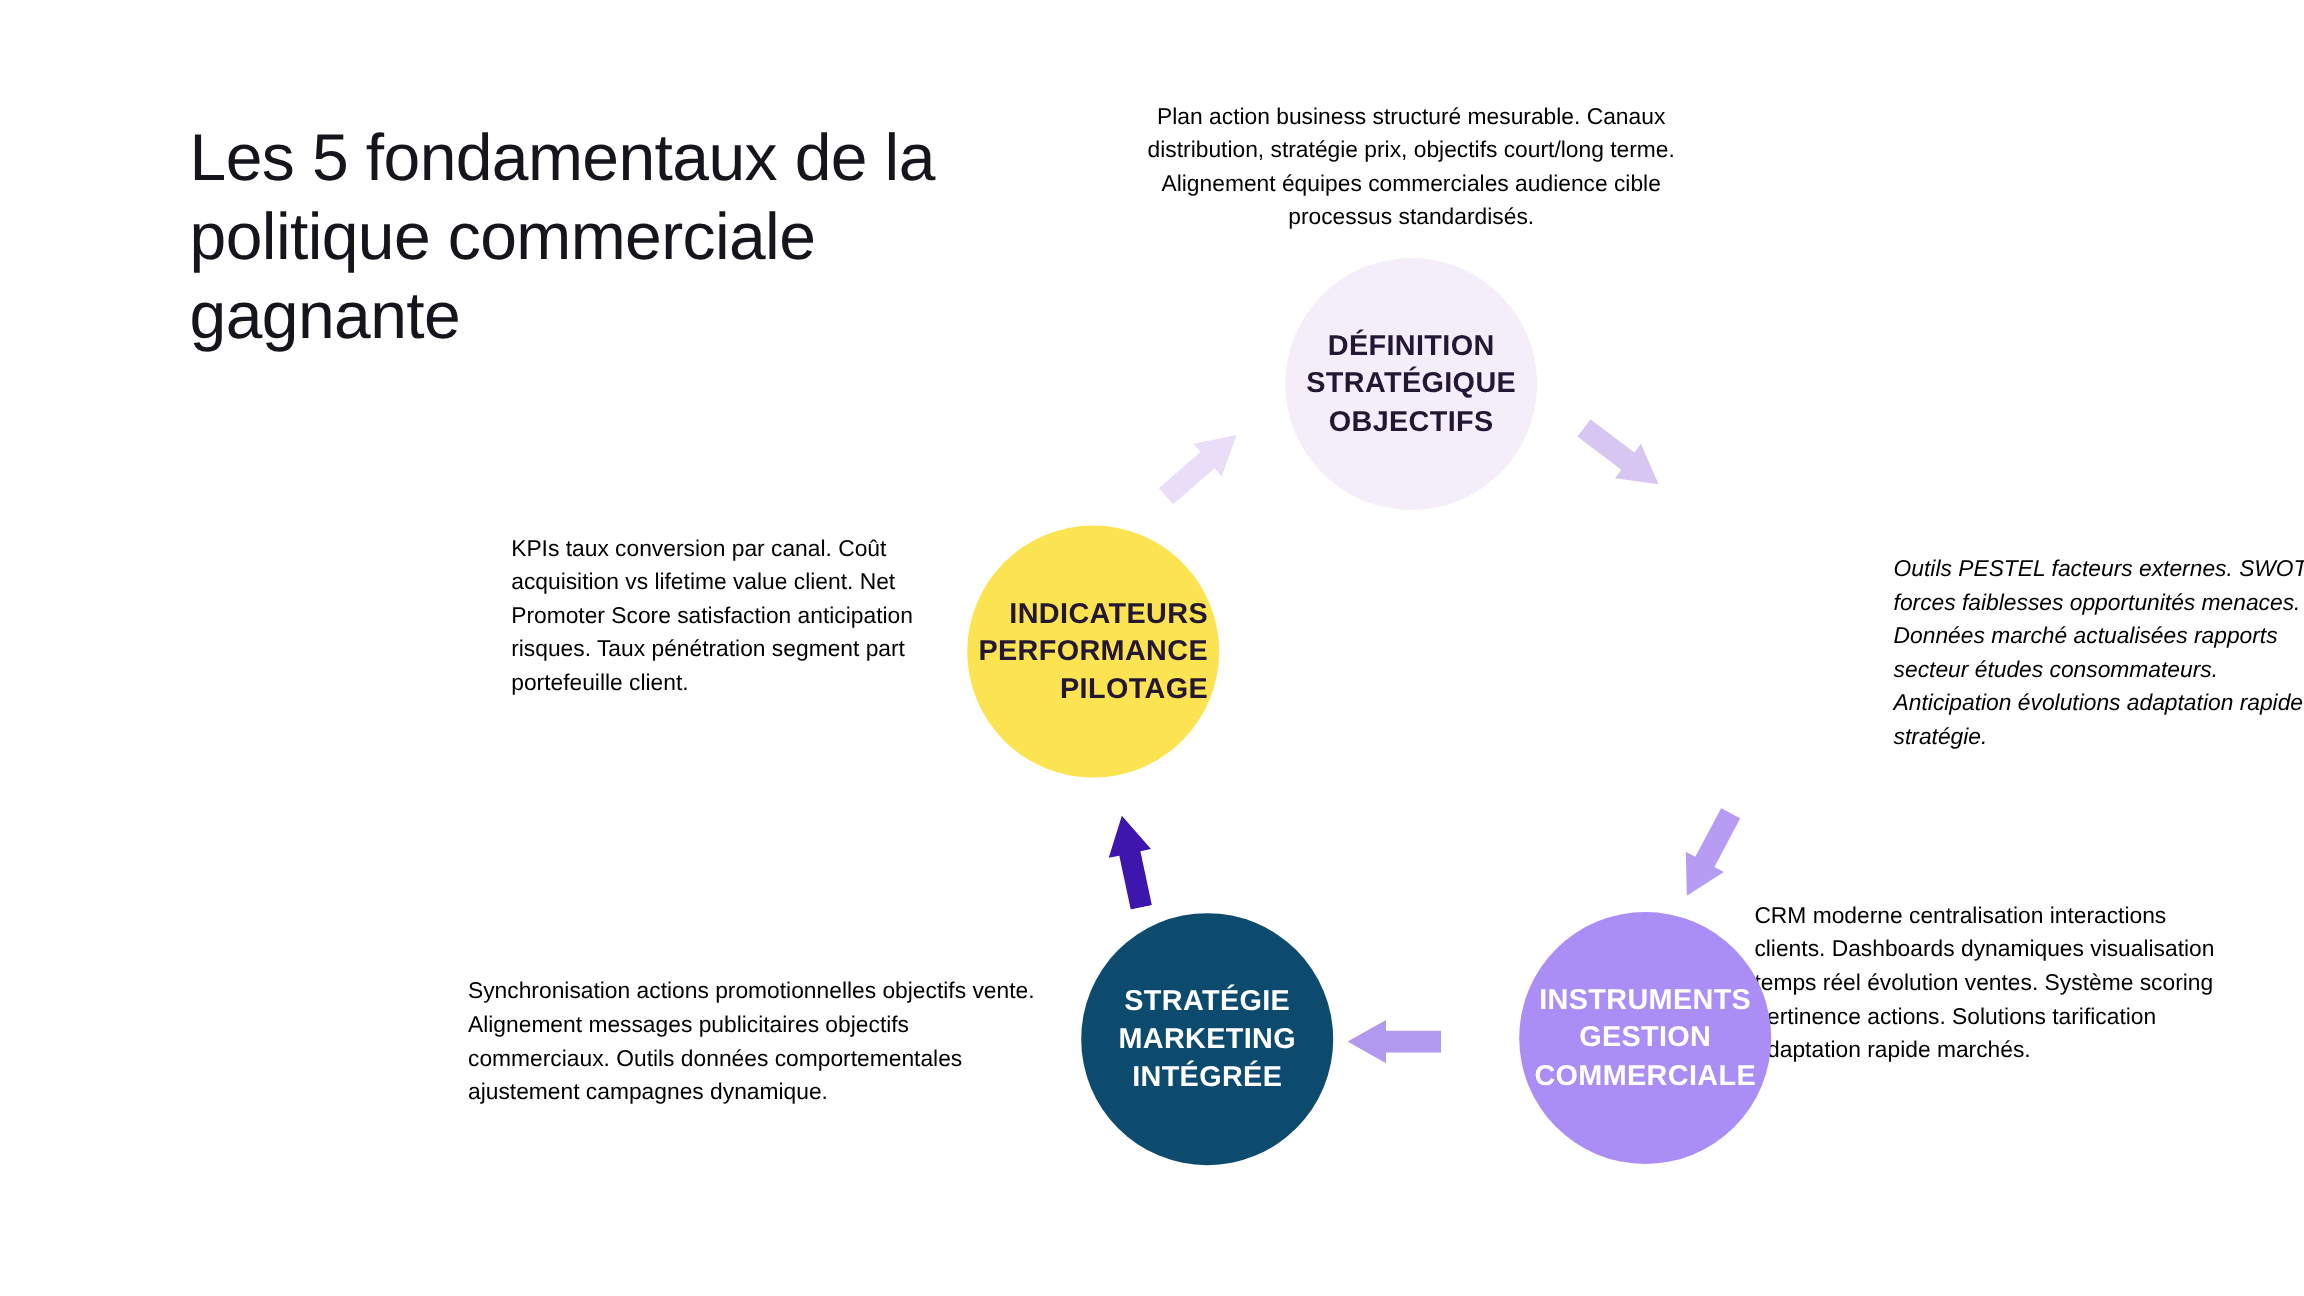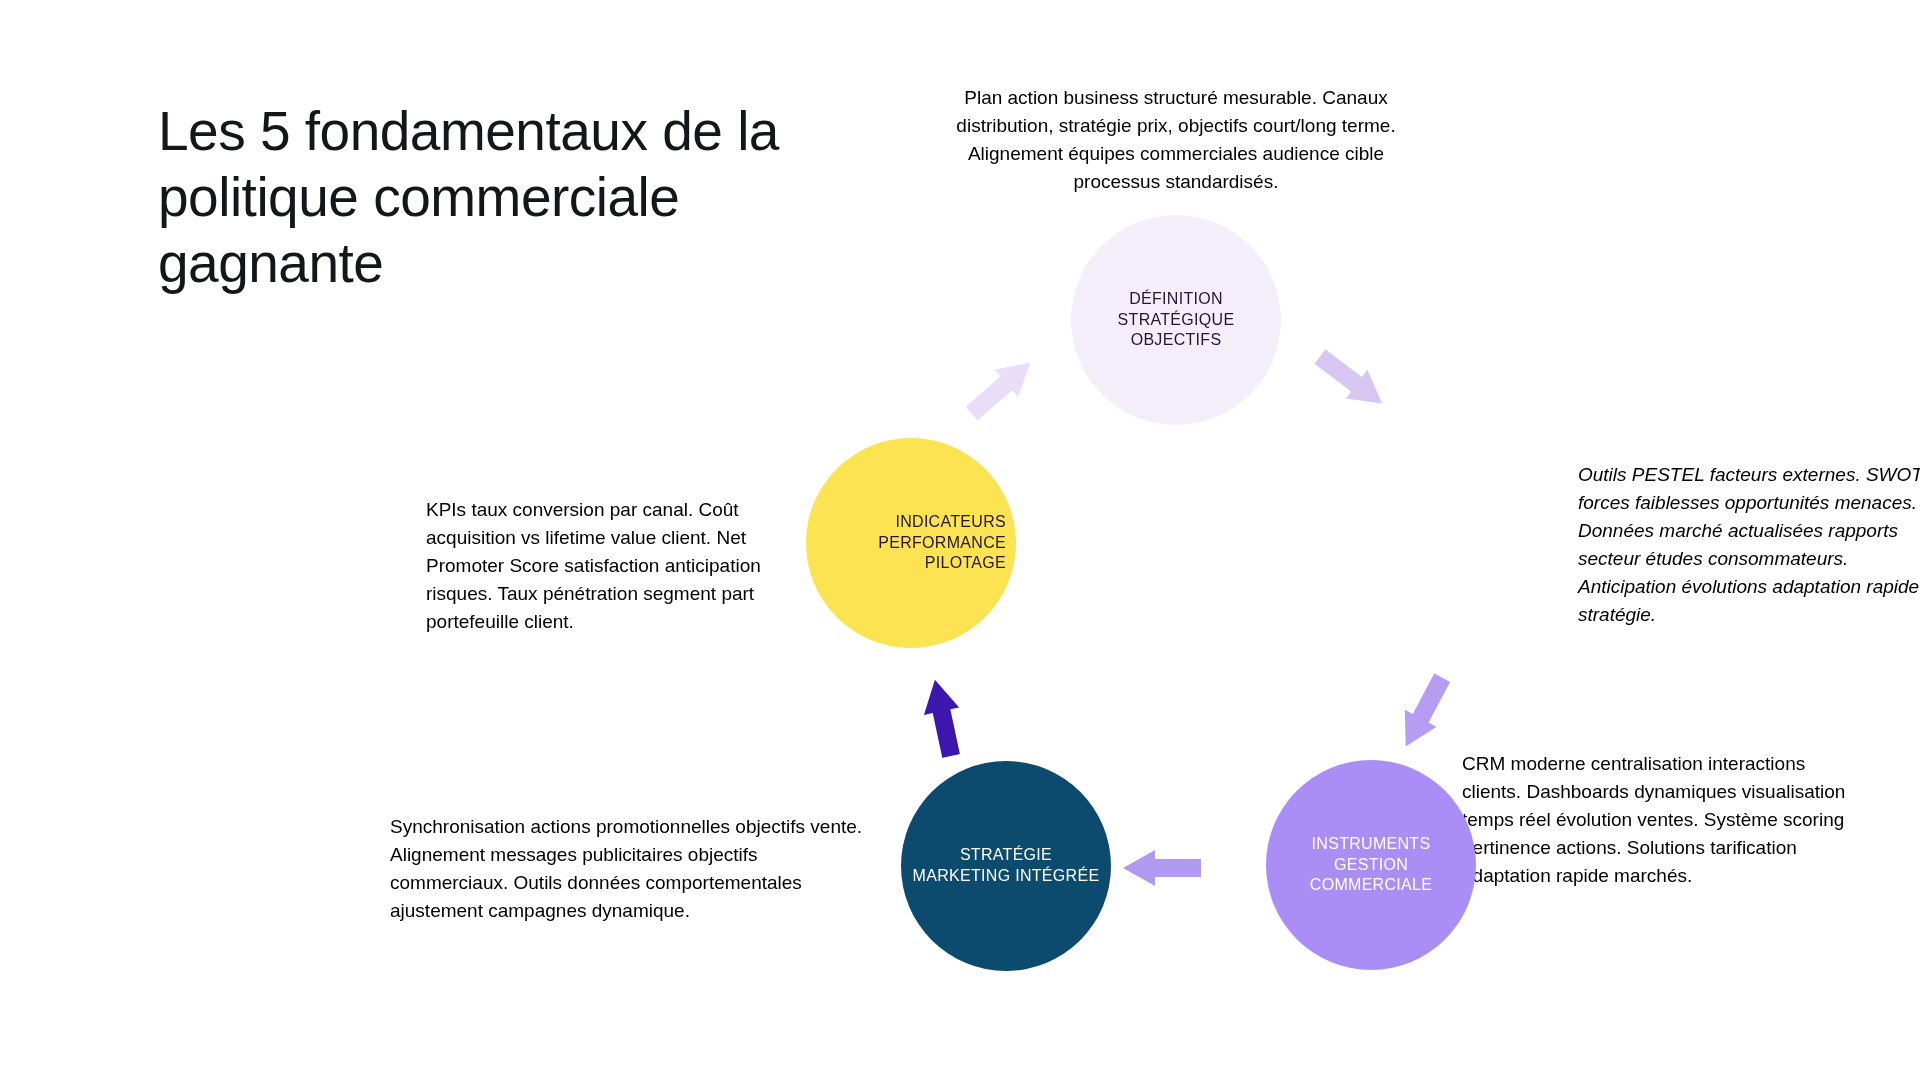--- a/index.html
+++ b/index.html
@@ -33,38 +33,38 @@
     width: 210px;
     height: 210px;
     border-radius: 50%;
     display: flex;
     align-items: center;
     justify-content: center;
     text-align: center;
   }
   .circle-label {
     display: block;
-    font-weight: 400;
-    font-size: 16px;
+    font-weight: 700;
+    font-size: 24px;
     line-height: 1.3;
     letter-spacing: 0.3px;
     padding: 0 10px;
   }
 
   .desc {
     position: absolute;
     font-size: 19px;
     line-height: 1.47;
     color: #000000;
   }
   .desc-top    { left: 893px;  top: 84px;  width: 470px; text-align: center; }
   .desc-right  { left: 1530px; top: 461px; width: 350px; text-align: left; font-style: italic; }
   .desc-br     { left: 1414px; top: 750px; width: 390px; text-align: left; }
   .desc-bl     { left: 342px;  top: 813px; width: 480px; text-align: left; }
-  .desc-left   { left: 378px;  top: 496px; width: 345px; text-align: left; }
+  .desc-left   { left: 378px;  top: 444px; width: 345px; text-align: left; }
 
   .arrow {
     position: absolute;
     width: 78px;
     height: 44px;
     overflow: visible;
   }
   .arrow svg { display: block; width: 100%; height: 100%; }
 
   

